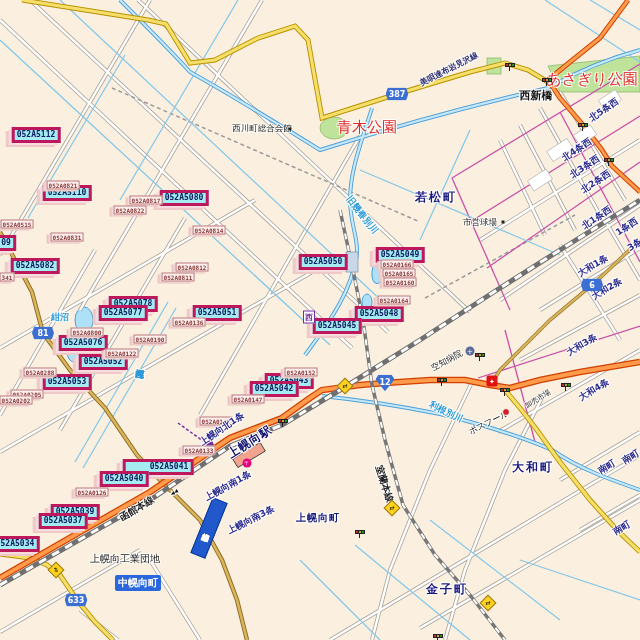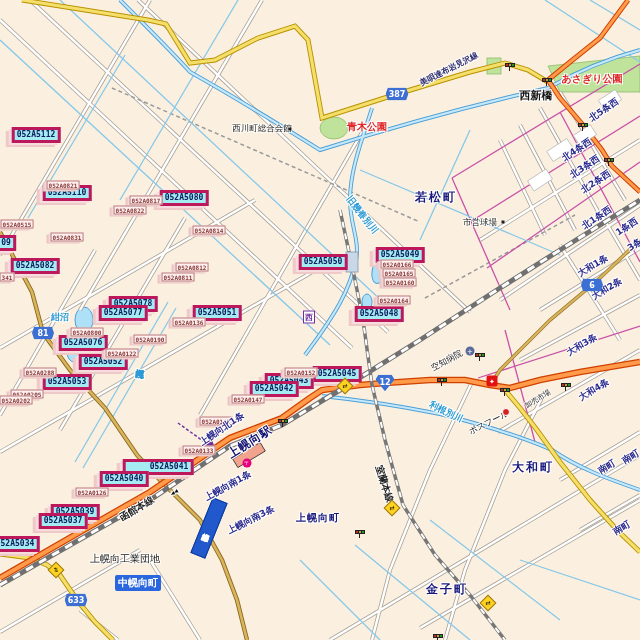--- a/index.html
+++ b/index.html
@@ -9,21 +9,21 @@
   .mlbl{position:absolute;white-space:nowrap;transform:translate(-50%,-50%);
         text-shadow:1px 1px 0 #fff,-1px -1px 0 #fff,1px -1px 0 #fff,-1px 1px 0 #fff;}
   .town{font-size:12px;font-weight:bold;color:#18187D;letter-spacing:2px;padding-left:16px;}
   .town-sm{font-size:10px;font-weight:bold;color:#18187D;letter-spacing:1px;}
   .jo{font-size:9px;font-weight:bold;color:#2A2A8E;}
   .station{font-size:11.5px;font-weight:bold;color:#101070;letter-spacing:1px;}
   .black-md{font-size:10px;color:#1a1a1a;}
   .black-bold{font-size:11px;font-weight:bold;color:#111;}
   .black-sm{font-size:8.5px;color:#222;}
   .black-xs{font-size:7px;color:#222;}
-  .red{font-size:10px;font-weight:bold;color:#E02828;}
+  .red{font-size:15px;font-weight:normal;color:#E02828;}
   .water{font-size:9px;font-weight:bold;color:#2E9BD6;}
   .water-v{font-size:9px;font-weight:bold;color:#2E9BD6;writing-mode:vertical-rl;}
   .rail{font-size:9.5px;font-weight:bold;color:#222;}
   .roadname{font-size:8px;font-weight:bold;color:#2A2A6E;}
   .tiny{font-size:5px;color:#111;}
   .bluebox{font-size:10px;font-weight:bold;color:#fff;background:#2A66DD;padding:1px 3px;
            border-radius:2px;text-shadow:none;}
   .purplebox{font-size:8px;font-weight:bold;color:#7030A0;background:#fff;
              border:1px solid #7030A0;padding:0 1px;text-shadow:none;}
   .lbl-cyan{position:absolute;transform:translate(-50%,-50%);background:#A4EBF2;color:#102060;
@@ -293,21 +293,21 @@
   <div class="banner">上幌向停車場線</div>
 
 <div class="lbl-cyan" style="left: 36px; top: 135px;">052A5112</div>
     <div class="lbl-cyan" style="left: 67px; top: 193px;">052A5110</div>
     <div class="lbl-cyan" style="left: 184px; top: 198px;">052A5080</div>
     <div class="lbl-cyan" style="left: 35px; top: 266px;">052A5082</div>
     <div class="lbl-cyan" style="left: 6px; top: 243px;">09</div>
     <div class="lbl-cyan" style="left: 323px; top: 262px;">052A5050</div>
     <div class="lbl-cyan" style="left: 400px; top: 255px;">052A5049</div>
     <div class="lbl-cyan" style="left: 379px; top: 314px;">052A5048</div>
-    <div class="lbl-cyan" style="left: 337px; top: 326px; margin-top: 48px;">052A5045</div>
+    <div class="lbl-cyan" style="left: 337px; top: 326px;">052A5045</div>
     <div class="lbl-cyan" style="left: 133px; top: 304px;">052A5078</div>
     <div class="lbl-cyan" style="left: 123px; top: 313px;">052A5077</div>
     <div class="lbl-cyan" style="left: 217px; top: 313px;">052A5051</div>
     <div class="lbl-cyan" style="left: 83px; top: 343px;">052A5076</div>
     <div class="lbl-cyan" style="left: 103px; top: 362px;">052A5052</div>
     <div class="lbl-cyan" style="left: 67px; top: 382px;">052A5053</div>
     <div class="lbl-cyan" style="left: 289px; top: 381px;">052A5043</div>
     <div class="lbl-cyan" style="left: 274px; top: 389px;">052A5042</div>
     <div class="lbl-cyan" style="left: 158px; top: 467px; padding-left: 24px;">052A5041</div>
     <div class="lbl-cyan" style="left: 124px; top: 479px;">052A5040</div>

